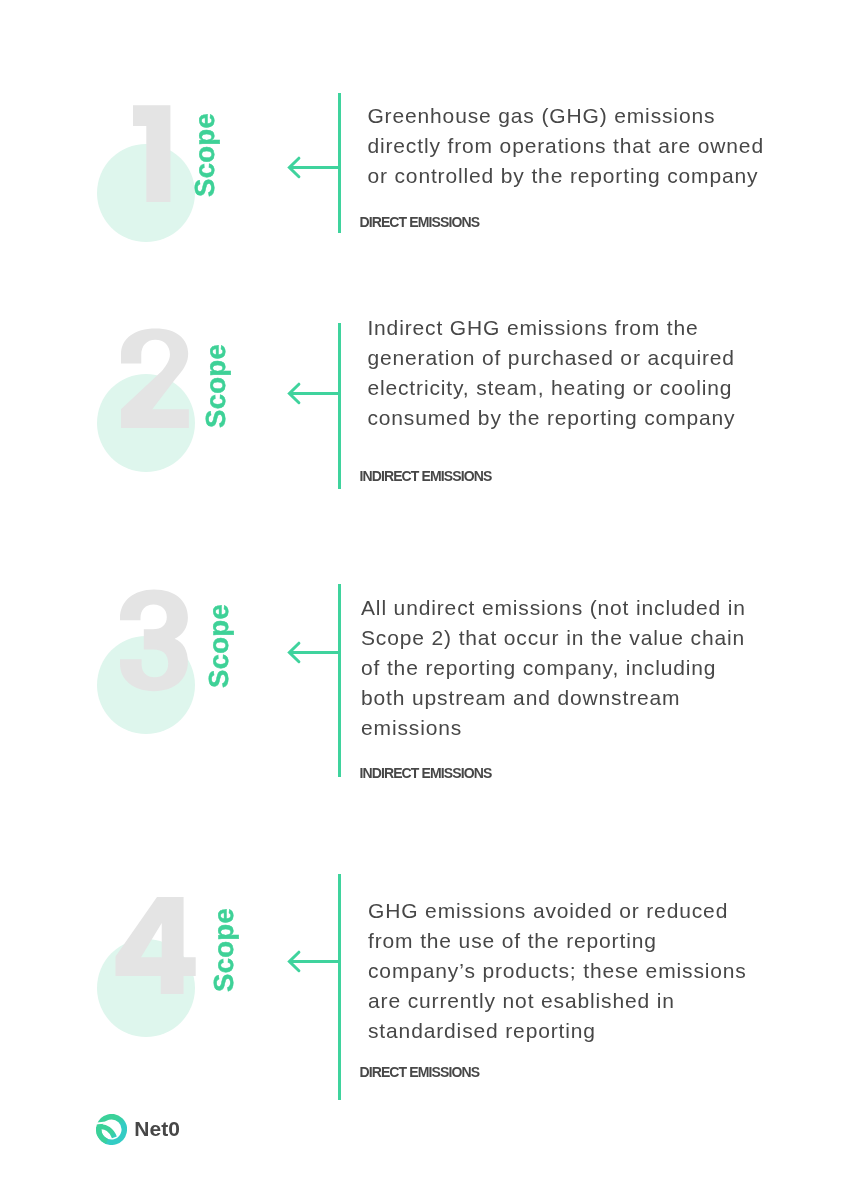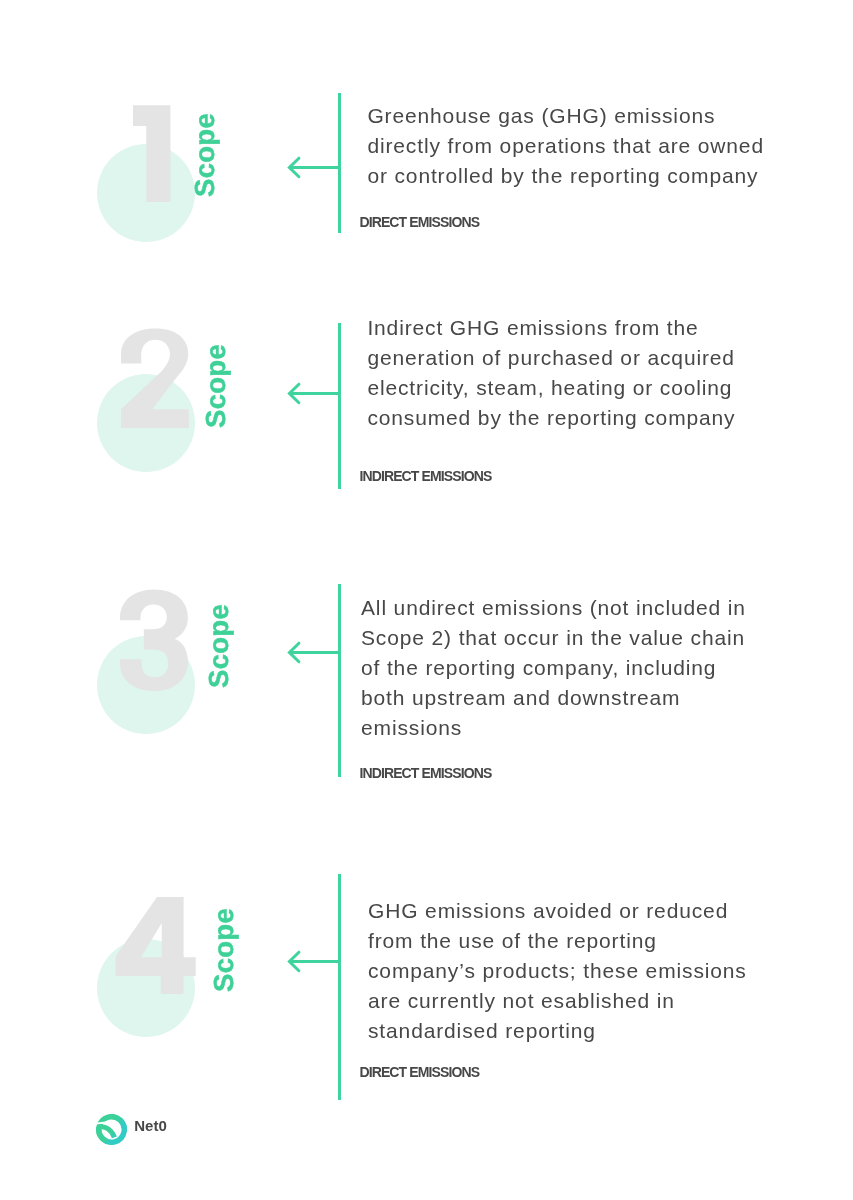--- a/index.html
+++ b/index.html
@@ -76,21 +76,21 @@
     white-space:nowrap;
   }
 
   
   .logo { position:absolute; }
   .logo-text {
     position:absolute;
     transform:translateZ(0);
     -webkit-font-smoothing:antialiased;
     color:var(--text-dark);
-    font-size:15px;
+    font-size:21px;
     font-weight:700;
     letter-spacing:0.05px;
   }
 </style>
 </head>
 <body>
 
 <div class="page">
 
   <section class="scope-row" style="top:0">

